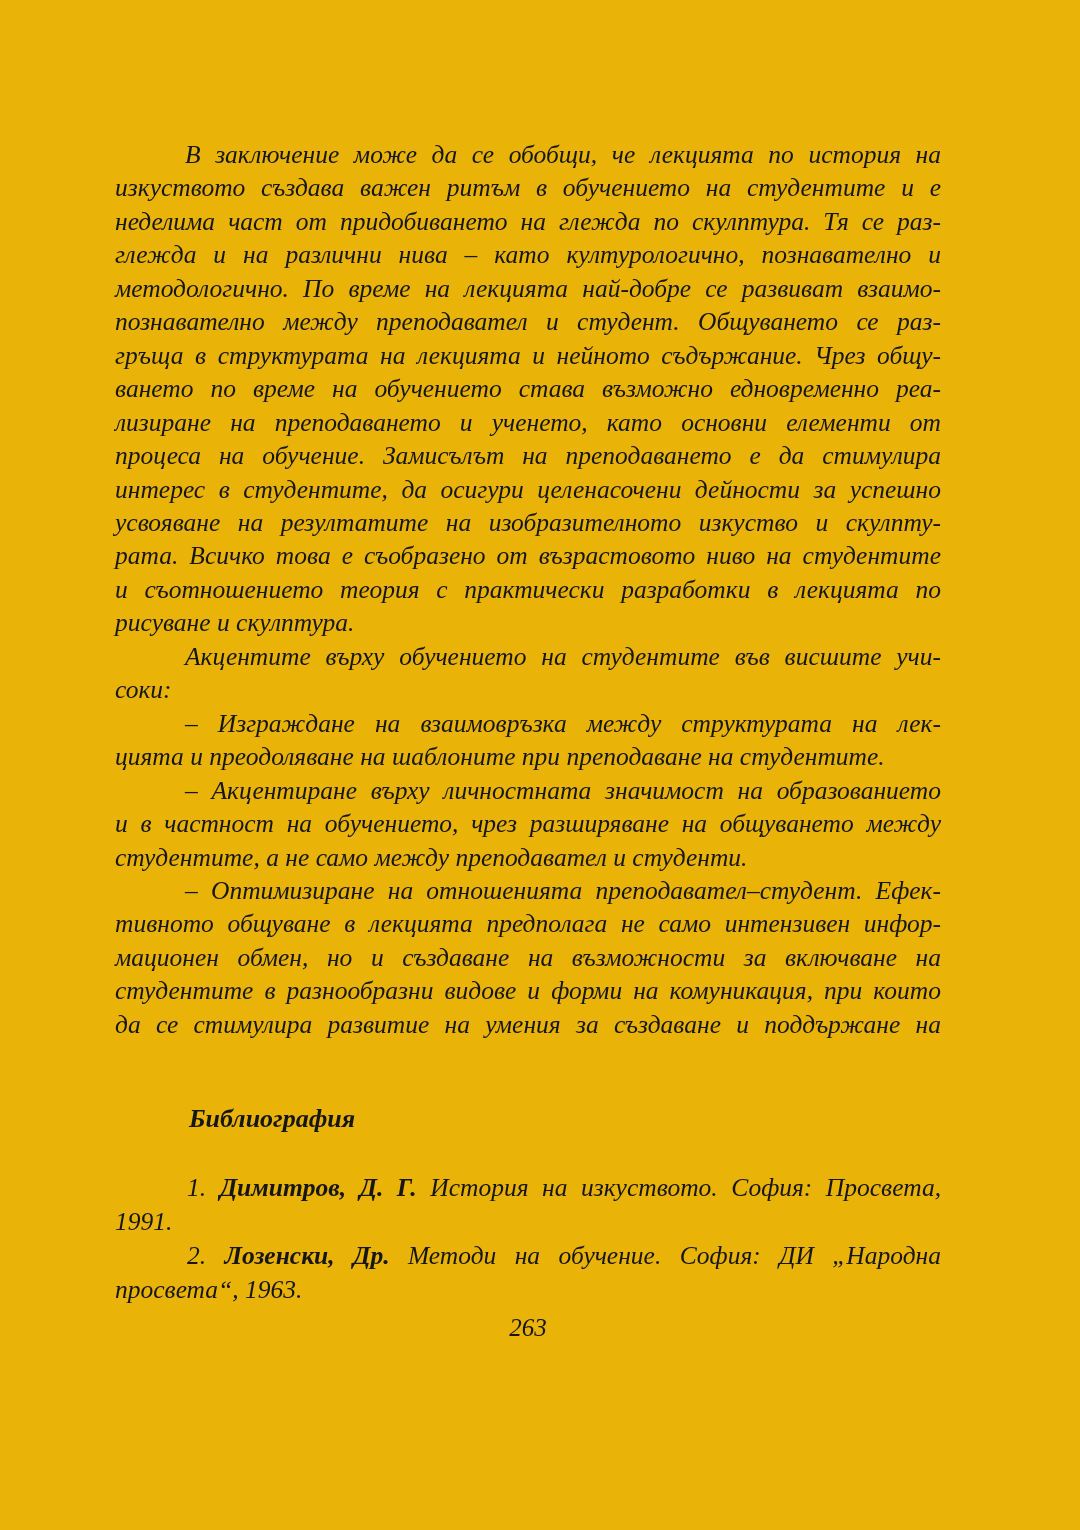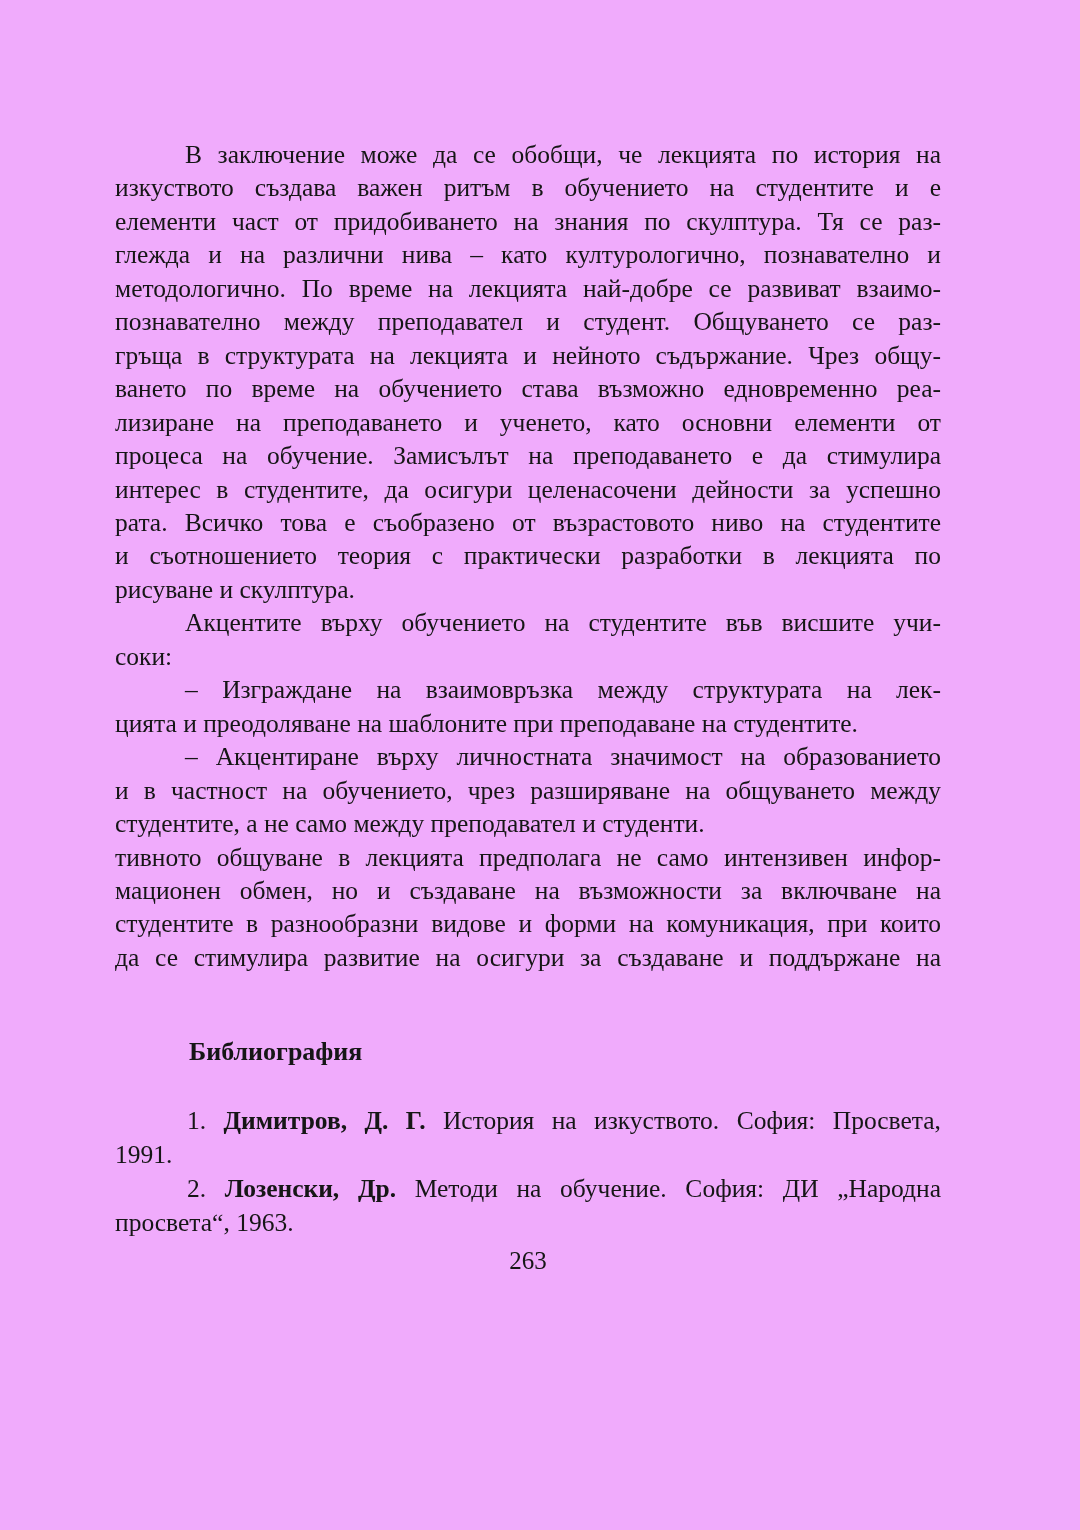--- a/index.html
+++ b/index.html
@@ -1,23 +1,24 @@
 <!DOCTYPE html>
 <html><head>
 <meta charset="utf-8">
 <style>
   html,body{margin:0;padding:0;background:#e8e8e8;}
   .page{
     position:relative;
     width:1080px;height:1530px;
     margin:0 auto;
-    background:#f0abfc;
+    background:#eab308;
     font-family:"Liberation Serif","DejaVu Serif",serif;
     color:#161616;
     overflow:hidden;
+    font-style:italic;
   }
   .textblock{
     position:absolute;
     left:115px;top:138px;
     width:826px;
   }
   .ln{
     font-size:25.5px;
     line-height:33.45px;
     text-align:left;
@@ -51,29 +52,30 @@
 </style>
 </head>
 <body>
 
 <div class="page">
   <div class="textblock">
 
     <div>
       <div class="ln ind j">В заключение може да се обобщи, че лекцията по история на</div>
       <div class="ln j">изкуството създава важен ритъм в обучението на студентите и е</div>
-      <div class="ln j">елементи част от придобиването на знания по скулптура. Тя се раз-</div>
+      <div class="ln j">неделима част от придобиването на глежда по скулптура. Тя се раз-</div>
       <div class="ln j">глежда и на различни нива – като културологично, познавателно и</div>
       <div class="ln j">методологично. По време на лекцията най-добре се развиват взаимо-</div>
       <div class="ln j">познавателно между преподавател и студент. Общуването се раз-</div>
       <div class="ln j">гръща в структурата на лекцията и нейното съдържание. Чрез общу-</div>
       <div class="ln j">ването по време на обучението става възможно едновременно реа-</div>
       <div class="ln j">лизиране на преподаването и ученето, като основни елементи от</div>
       <div class="ln j">процеса на обучение. Замисълът на преподаването е да стимулира</div>
       <div class="ln j">интерес в студентите, да осигури целенасочени дейности за успешно</div>
+      <div class="ln j">усвояване на резултатите на изобразителното изкуство и скулпту-</div>
       <div class="ln j">рата. Всичко това е съобразено от възрастовото ниво на студентите</div>
       <div class="ln j">и съотношението теория с практически разработки в лекцията по</div>
       <div class="ln">рисуване и скулптура.</div>
     </div>
 
     <div>
       <div class="ln ind j">Акцентите върху обучението на студентите във висшите учи-</div>
       <div class="ln">соки:</div>
     </div>
 
@@ -82,24 +84,25 @@
       <div class="ln">цията и преодоляване на шаблоните при преподаване на студентите.</div>
     </div>
 
     <div>
       <div class="ln ind j">– Акцентиране върху личностната значимост на образованието</div>
       <div class="ln j">и в частност на обучението, чрез разширяване на общуването между</div>
       <div class="ln">студентите, а не само между преподавател и студенти.</div>
     </div>
 
     <div>
+      <div class="ln ind j">– Оптимизиране на отношенията преподавател–студент. Ефек-</div>
       <div class="ln j">тивното общуване в лекцията предполага не само интензивен инфор-</div>
       <div class="ln j">мационен обмен, но и създаване на възможности за включване на</div>
       <div class="ln j">студентите в разнообразни видове и форми на комуникация, при които</div>
-      <div class="ln j">да се стимулира развитие на осигури за създаване и поддържане на</div>
+      <div class="ln j">да се стимулира развитие на умения за създаване и поддържане на</div>
     </div>
 
     <div class="bib-heading">Библиография</div>
 
     <div class="bib-lines">
       <div class="bib-ln ind j"><span>1.</span> <span class="b">Димитров, Д. Г.</span> <span>История на изкуството. София: Просвета,</span></div>
       <div class="bib-ln">1991.</div>
       <div class="bib-ln ind j"><span>2.</span> <span class="b">Лозенски, Др.</span> <span>Методи на обучение. София: ДИ „Народна</span></div>
       <div class="bib-ln">просвета“, 1963.</div>
     </div>

